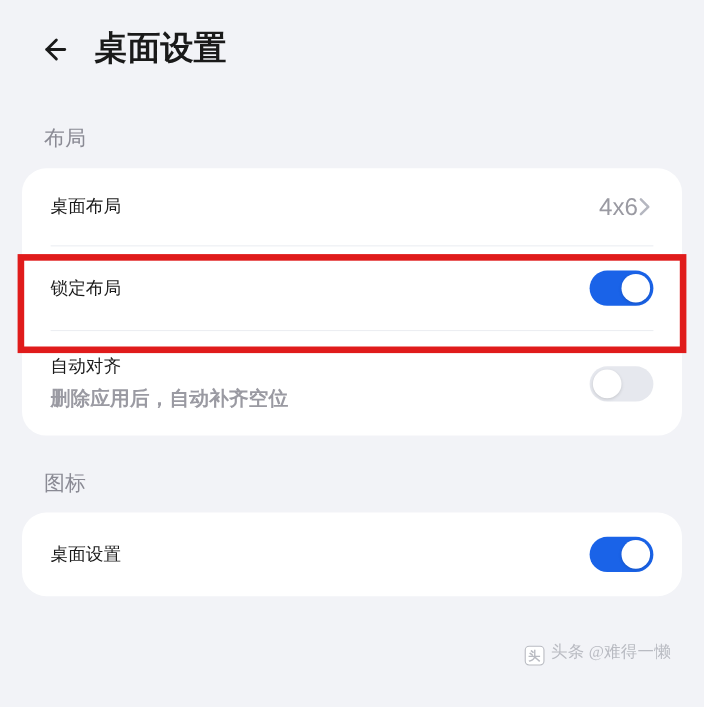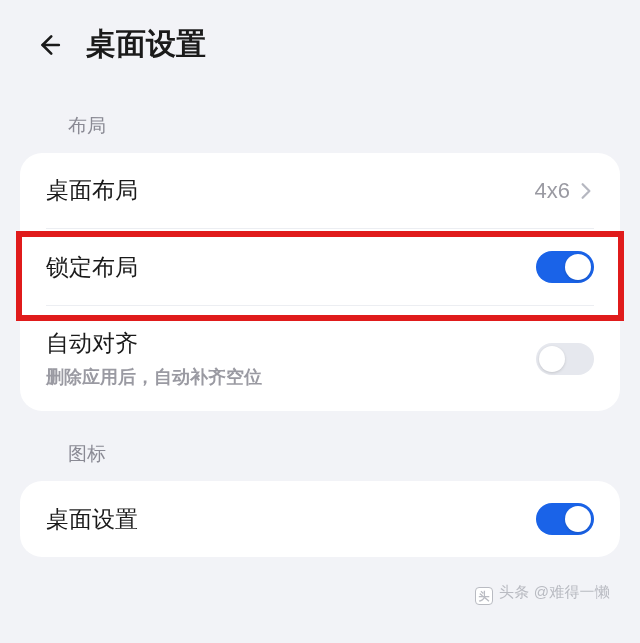--- a/index.html
+++ b/index.html
@@ -16,40 +16,39 @@
       align-items: center;
       padding: 24px 28px 18px 32px;
       gap: 22px;
     }
     .back-arrow { width: 32px; height: 32px; display: flex; align-items: center; justify-content: center; }
     .page-title { font-size: 30px; font-weight: 600; color: #1a1a1a; }
     .section-label {
       font-size: 19px;
       color: #8a8a94;
       padding: 30px 40px 14px 40px;
-      margin-left: 28px;
     }
     .card {
       background: #fff;
       margin: 0 20px;
       border-radius: 22px;
       overflow: visible;
       position: relative;
     }
     .row {
       display: flex;
       align-items: center;
       justify-content: space-between;
       padding: 22px 26px;
       position: relative;
     }
     .row-left { display: flex; flex-direction: column; gap: 6px; }
-    .row-label { font-size: 23px; color: #1a1a1a; font-weight: 500; }
+    .row-label { font-size: 16px; color: #1a1a1a; font-weight: 500; }
     .row-desc { font-size: 18px; color: #9a9aa2; font-weight: bold; }
-    .row-right { display: flex; align-items: center; gap: 10px; }
+    .row-right { display: flex; align-items: center; }
     .row-value { font-size: 22px; color: #9a9aa2; }
     .chevron { width: 14px; height: 14px; display: flex; align-items: center; }
     .divider { height: 1px; background: #eceef2; margin: 0 26px; }
     .toggle {
       width: 58px; height: 32px; border-radius: 16px; position: relative; flex-shrink: 0;
     }
     .toggle.on { background: #1a63e8; }
     .toggle.off { background: #e6e8ee; }
     .toggle .knob {
       position: absolute; top: 3px; width: 26px; height: 26px; border-radius: 50%; background: #fff;
@@ -63,20 +62,21 @@
       pointer-events: none;
       left: -4px; right: -4px;
       top: 78px; height: 90px;
       z-index: 5;
     }
     .watermark {
       position: absolute;
       bottom: 38px; right: 30px;
       font-size: 15px; color: #b9bbc2;
       letter-spacing: .2px;
+      font-family: Liberation Serif, serif;
     }
     .watermark .logo {
       display: inline-flex; align-items: center; justify-content: center;
       width: 18px; height: 18px; border: 1.6px solid #b9bbc2; border-radius: 4px;
       font-size: 11px; margin-right: 6px; vertical-align: -3px; font-weight: 700;
       background: #fff;
     }
   </style>
 </head>
 <body>

